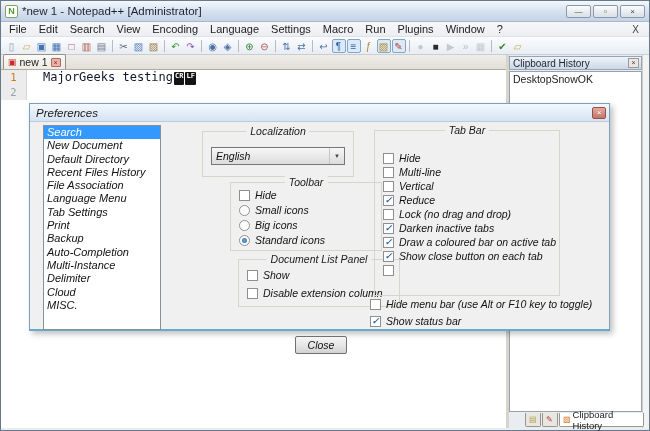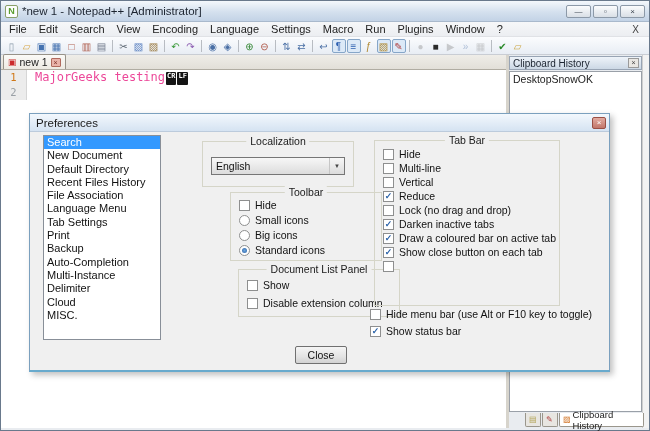--- a/index.html
+++ b/index.html
@@ -48,21 +48,21 @@
   .tab-save-icon { color:#cc2b2b; font-size:9px; line-height:9px; }
   .tab-close { width:10px; height:9px; background:#e9b3aa; border:1px solid #b06a5e;
     border-radius:1px; font-size:7px; line-height:7px; text-align:center; color:#7c2f26; }
 
   
   .editor { position:absolute; left:0; top:69px; width:505px; height:358px; background:#fff; }
   .ed-line { display:flex; height:15px; font:12px/15px "DejaVu Sans Mono",monospace; }
   .ln { width:26px; background:#ececec; border-right:1px solid #d6d6d6; text-align:center;
     color:#9aa0a6; font-size:10.5px; }
   .ln.current { color:#d07818; }
-  .code { padding-left:8px; color:#ec4899; white-space:pre; }
+  .code { padding-left:16px; color:#0f172a; white-space:pre; }
   .eol-chip { display:inline-block; background:#141414; color:#fff;
     font:bold 7px/9px "DejaVu Sans Mono",monospace; padding:0 1px; margin:2px 0 0 1px;
     border-radius:1px; vertical-align:top; }
 
   
   .splitter { position:absolute; left:505px; top:54px; width:3px; bottom:2px; background:#d7d4cc; }
   .scroll-track { position:absolute; left:641px; top:54px; width:7px; bottom:2px;
     background:#f3f3f3; border-left:1px solid #cfcfcf; }
 
   
@@ -78,23 +78,23 @@
   .panel-item { padding:1px 3px; white-space:nowrap; }
   .dock-tabs { position:absolute; left:0; right:-2px; bottom:0; height:15px;
     display:flex; align-items:flex-start; gap:1px; padding-left:16px; }
   .dock-tab { height:14px; min-width:16px; background:#e8e6e1; border:1px solid #9a968c;
     border-top:none; border-radius:0 0 2px 2px; display:flex; align-items:center;
     gap:2px; padding:0 3px; font-size:9.5px; color:#222; }
   .dock-tab.active { background:#fff; }
   .dock-glyph { font-size:8px; line-height:8px; }
 
   
-  .dialog { position:absolute; left:28px; top:112px; width:581px; height:259px;
+  .dialog { position:absolute; left:28px; top:102px; width:581px; height:228px;
     background:#f0f0f0; border:1px solid #7ba0be; border-bottom:2px solid #68aacd;
-    box-shadow:3px 3px 6px rgba(0,0,0,.25); z-index:10; }
+    box-shadow:3px 3px 6px rgba(0,0,0,.25); z-index:10;font-style:italic; }
   .dlg-title { position:absolute; left:0; right:0; top:0; height:18px;
     background:linear-gradient(#f3f8fd,#d5e3f2); border-bottom:1px solid #bccbdc;
     font-size:11.5px; color:#1a1a1a; line-height:18px; padding-left:6px; }
   .dlg-close { position:absolute; right:3px; top:3px; width:14px; height:12px;
     background:linear-gradient(#e2aba0,#c2766a); border:1px solid #9a4f44; border-radius:2px;
     color:#fff; font-size:8px; line-height:10px; text-align:center; }
   .listbox { position:absolute; left:13px; top:21px; width:118px; height:205px;
     background:#fff; border:1px solid #888f98; font-size:11px; overflow:hidden; }
   .list-item { height:13.3px; line-height:13.3px; padding:0 3px; white-space:nowrap; color:#111; }
   .list-item.selected { background:#3399ff; color:#fff; }
@@ -108,21 +108,21 @@
     border:1px solid #767676; background:linear-gradient(#f7f7f7,#dcdcdc);
     font-size:10.5px; line-height:16px; padding-left:4px; color:#111; }
   .combo-arrow { position:absolute; right:0; top:0; bottom:0; width:15px;
     border-left:1px solid #c6c6c6; text-align:center; font-size:6px; line-height:16px; color:#444; }
 
   .grp-toolbar { left:172px; top:78px; width:152px; height:69px;
     display:flex; flex-direction:column; justify-content:space-evenly; padding:4px 0 2px 8px;margin-left:28px; }
   .grp-doclist { left:172px; top:155px; width:162px; height:48px;
     display:flex; flex-direction:column; justify-content:space-evenly; padding:4px 0 2px 8px;margin-left:36px; }
   .grp-tabbar { left:344px; top:26px; width:186px; height:166px;
-    display:flex; flex-direction:column; justify-content:flex-start; padding:6px 0 4px 8px; }
+    display:flex; flex-direction:column; justify-content:center; padding:6px 0 4px 8px; }
 
   .chk-row { display:flex; align-items:center; gap:5px; font-size:10.5px; color:#111; height:14px; }
   .cbox { width:11px; height:11px; background:#fff; border:1px solid #8e8f8f; flex:0 0 auto;
     font-size:9px; line-height:9px; text-align:center; color:#2a62a8; font-weight:bold; }
   .rbox { width:11px; height:11px; background:#fff; border:1px solid #8e8f8f; border-radius:50%;
     flex:0 0 auto; position:relative; }
   .rbox.selected::after { content:""; position:absolute; left:2px; top:2px; width:5px; height:5px;
     border-radius:50%; background:radial-gradient(#6ea6dd,#2a62a8); }
 
   .misc-checks { position:absolute; left:340px; top:193px; display:flex;

